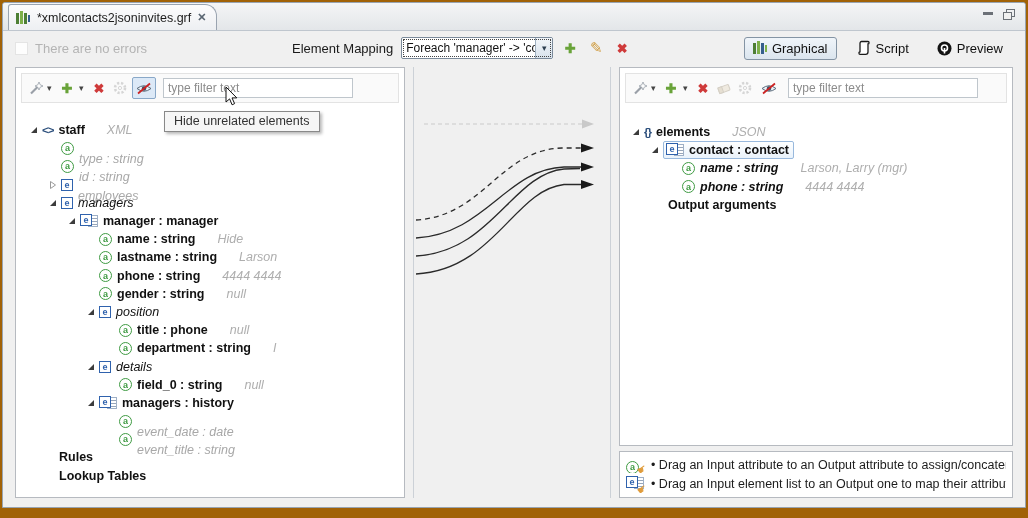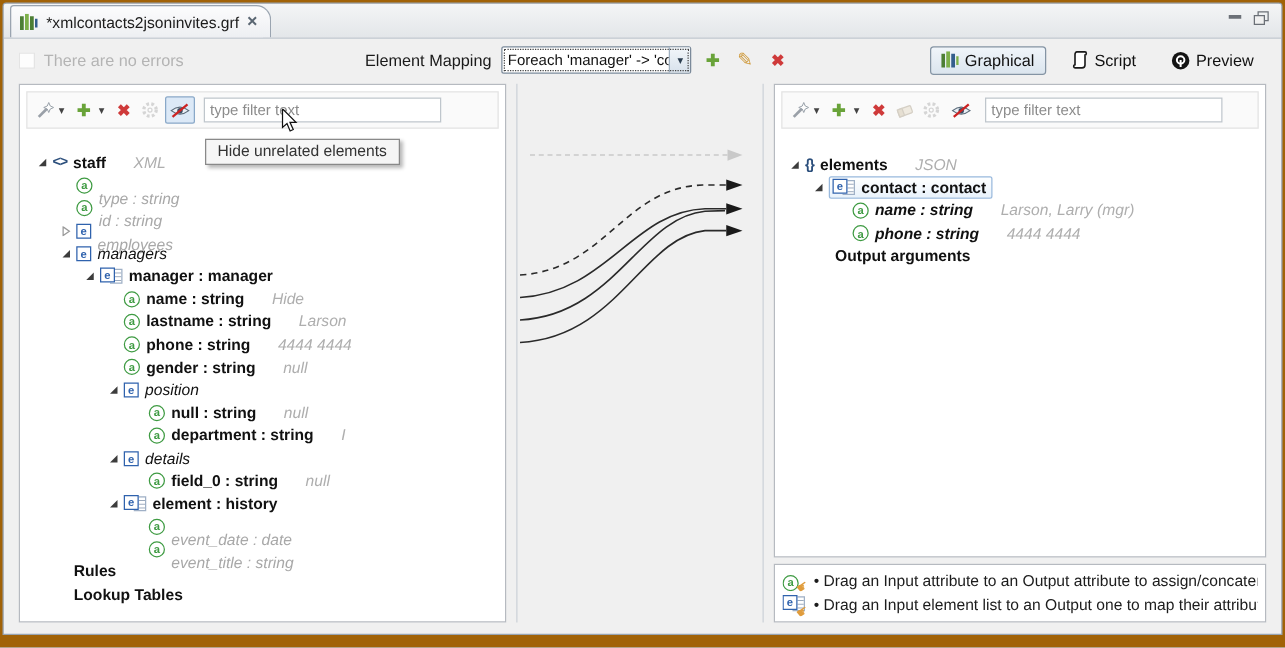--- a/index.html
+++ b/index.html
@@ -272,21 +272,21 @@
                 <path d="M7,1 L7,7 L1,7 Z" fill="#3c3c3c"></path>
               </svg>
             </span>
         <span class="icn elem-icn">e</span>
         <span class="t-italic">position</span>
       </div>
 
       <div class="row lvl4">
         <span class="exp"></span>
         <span class="icn attr-icn">a</span>
-        <span class="t-bold">null : string</span>
+        <span class="t-bold">title : phone</span>
         <span class="value">null</span>
       </div>
 
       <div class="row lvl4">
         <span class="exp"></span>
         <span class="icn attr-icn">a</span>
         <span class="t-bold">department : string</span>
         <span class="value">I</span>
       </div>
 
@@ -310,21 +310,21 @@
       <div class="row lvl3">
         <span class="exp">
               <svg width="8" height="8">
                 <path d="M7,1 L7,7 L1,7 Z" fill="#3c3c3c"></path>
               </svg>
             </span>
         <span class="icn elist-icn">
               <span class="sheet"></span>
               <span class="front elem-icn">e</span>
             </span>
-        <span class="t-bold">element : history</span>
+        <span class="t-bold">managers : history</span>
       </div>
 
       <div class="row lvl4">
         <span class="exp"></span>
         <span class="icn attr-icn">a</span>
         <span class="t-gray">event_date : date</span>
       </div>
 
       <div class="row lvl4">
         <span class="exp"></span>

